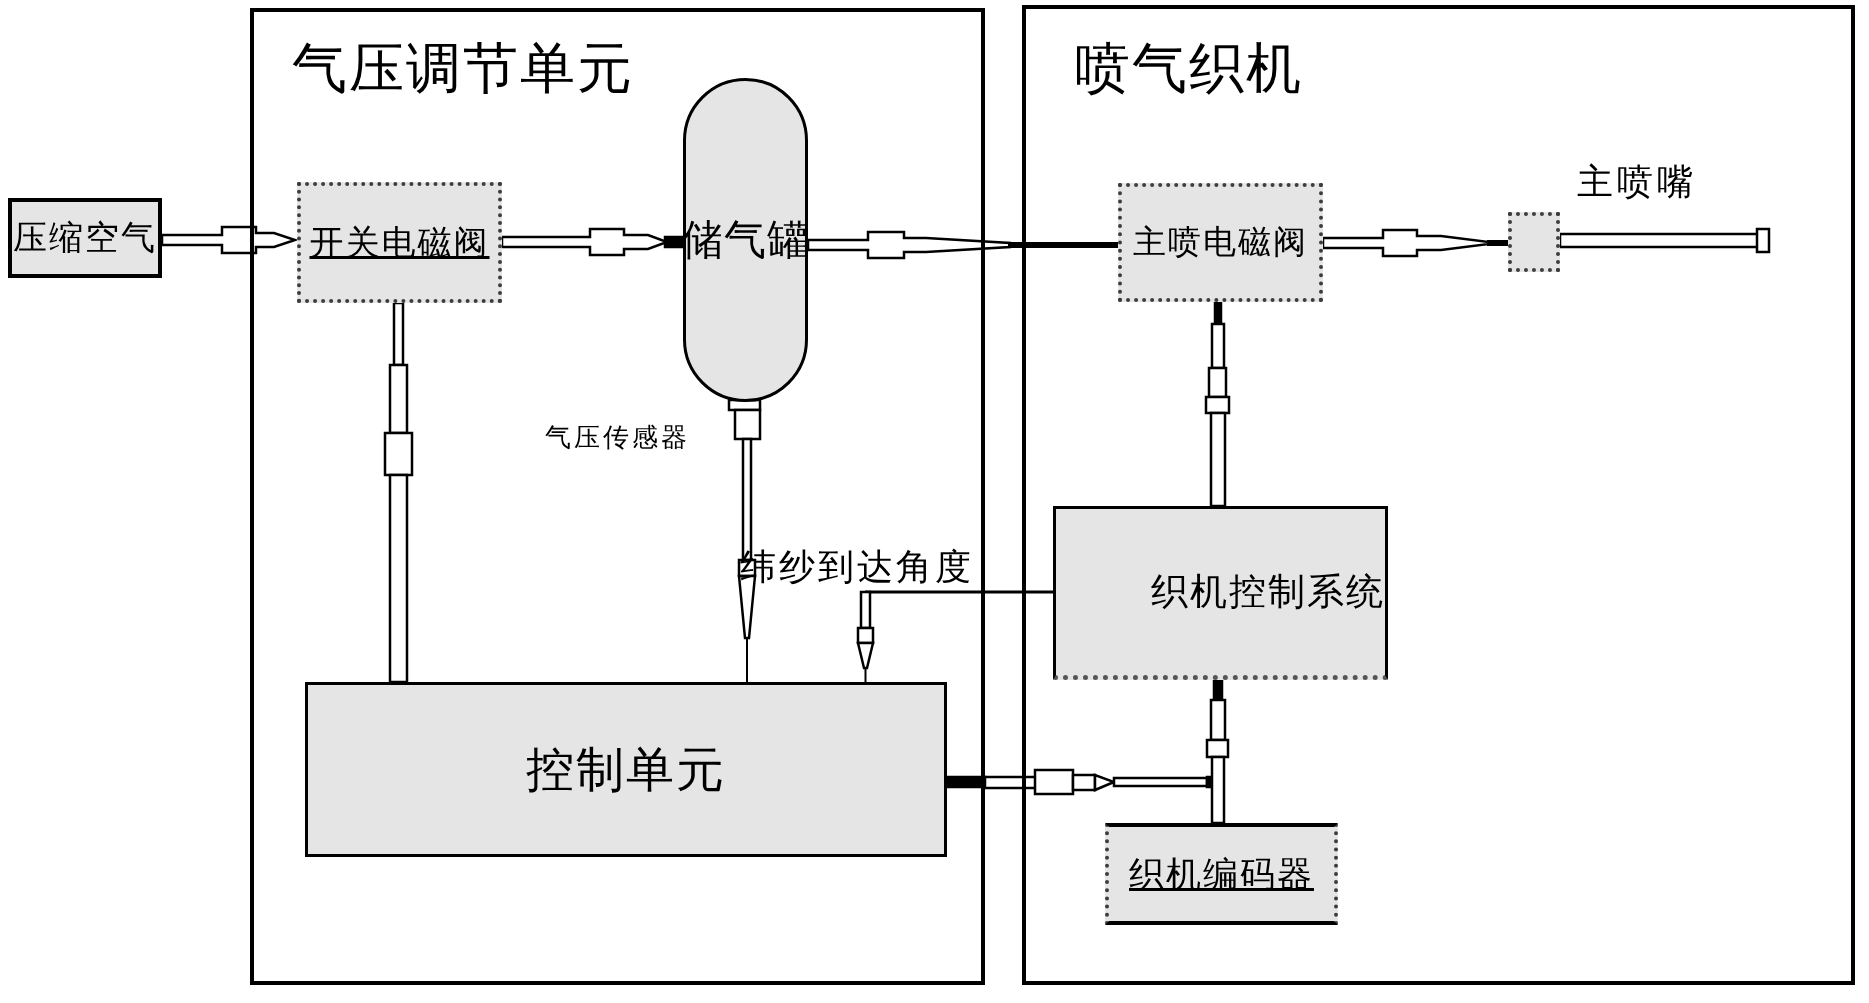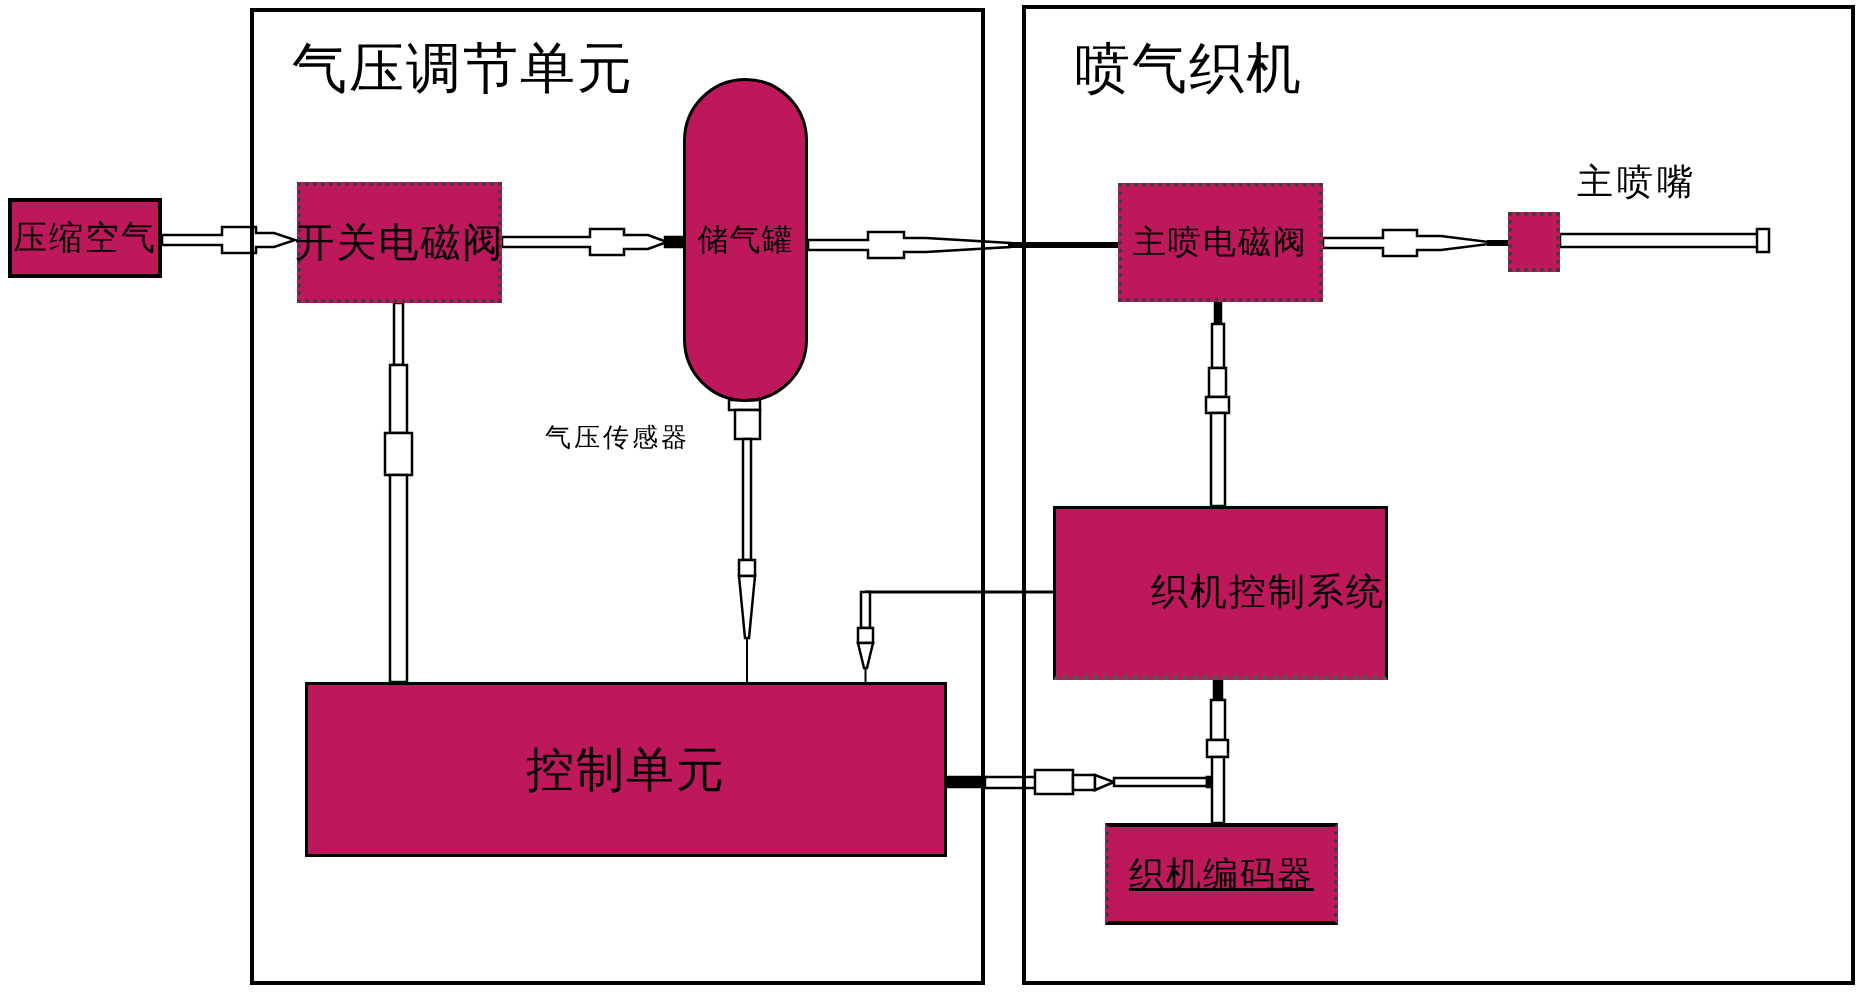--- a/index.html
+++ b/index.html
@@ -2,21 +2,21 @@
 <html><head>
 <meta charset="utf-8">
 <style>
   html,body{margin:0;padding:0;background:#ffffff;}
   #canvas{
     position:relative;width:1869px;height:1003px;background:#ffffff;overflow:hidden;
     font-family:"Liberation Serif","DejaVu Serif",serif;color:#000;
   }
   svg#wires{position:absolute;left:0;top:0;z-index:1;}
   .outer-box{position:absolute;border:4px solid #000;background:transparent;z-index:2;box-sizing:border-box;}
-  .node{position:absolute;background:#be185d;z-index:3;box-sizing:border-box;
+  .node{position:absolute;background:#e5e5e5;z-index:3;box-sizing:border-box;
         display:flex;align-items:center;justify-content:center;text-align:center;}
   .node-label{white-space:nowrap;letter-spacing:2px;font-weight:500;}
   .solid-border{border:3px solid #000;}
   .thick-border{border:4px solid #000;}
   .speckle-border{border:4px dotted #3d3d3d;}
   .unit-title{position:absolute;z-index:4;font-size:55px;letter-spacing:2px;font-weight:500;white-space:nowrap;}
   .float-label{position:absolute;z-index:4;white-space:nowrap;font-weight:500;}
   .capsule{border-radius:64px;}
   .loom-control{border:3px solid #000;border-bottom:5px dotted #555;justify-content:flex-end;}
   .loom-encoder{border-top:4px solid #000;border-bottom:4px solid #000;
@@ -109,25 +109,25 @@
   <div class="outer-box" style="left:1022px;top:5px;width:833px;height:980px;"></div>
 
   <div class="unit-title" style="left:292px;top:32px;">气压调节单元</div>
   <div class="unit-title" style="left:1075px;top:32px;">喷气织机</div>
 
   <div class="node thick-border" style="left:8px;top:198px;width:154px;height:80px;">
     <span class="node-label" style="font-size:34px;">压缩空气</span>
   </div>
 
   <div class="node speckle-border" style="left:297px;top:182px;width:205px;height:121px;">
-    <span class="node-label" style="font-size:40px;">开关电磁阀</span>
+    <span class="node-label" style="font-size:34px;text-decoration:underline;">开关电磁阀</span>
   </div>
 
   <div class="node solid-border capsule" style="left:683px;top:78px;width:125px;height:324px;">
-    <span class="node-label" style="font-size:31px;letter-spacing:1px;">储气罐</span>
+    <span class="node-label" style="font-size:42px;letter-spacing:1px;">储气罐</span>
   </div>
 
   <div class="node speckle-border" style="left:1118px;top:183px;width:205px;height:119px;">
     <span class="node-label" style="font-size:33px;">主喷电磁阀</span>
   </div>
 
   <div class="node speckle-border" style="left:1508px;top:212px;width:52px;height:60px;"></div>
 
   <div class="node loom-control" style="left:1053px;top:506px;width:335px;height:174px;">
     <span class="node-label" style="font-size:37px;">织机控制系统</span>
@@ -136,16 +136,17 @@
   <div class="node loom-encoder" style="left:1105px;top:823px;width:233px;height:102px;text-decoration:underline;">
     <span class="node-label" style="font-size:35px;">织机编码器</span>
   </div>
 
   <div class="node solid-border" style="left:305px;top:682px;width:642px;height:175px;">
     <span class="node-label" style="font-size:48px;">控制单元</span>
   </div>
 
   <div class="float-label" style="left:545px;top:420px;font-size:26px;letter-spacing:3px;">气压传感器</div>
 
+  <div class="float-label" style="left:740px;top:543px;font-size:36px;letter-spacing:3px;">纬纱到达角度</div>
 
   <div class="float-label" style="left:1577px;top:158px;font-size:36px;letter-spacing:4px;">主喷嘴</div>
 
 </div>
 
 </body></html>

